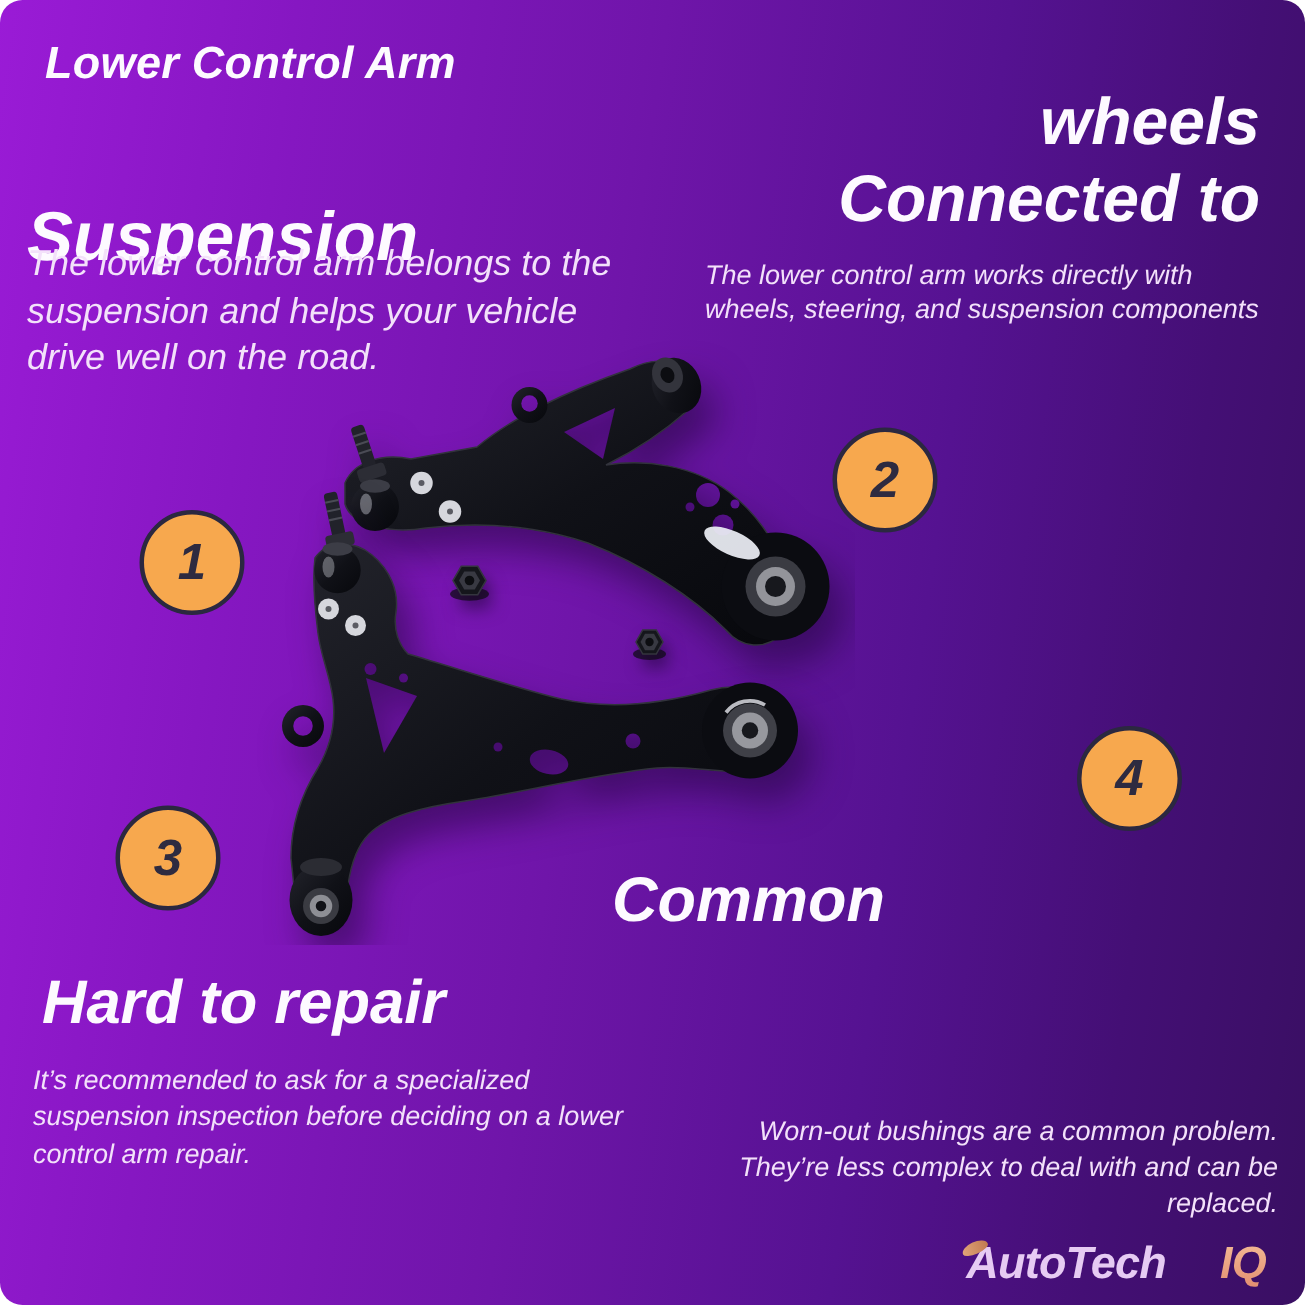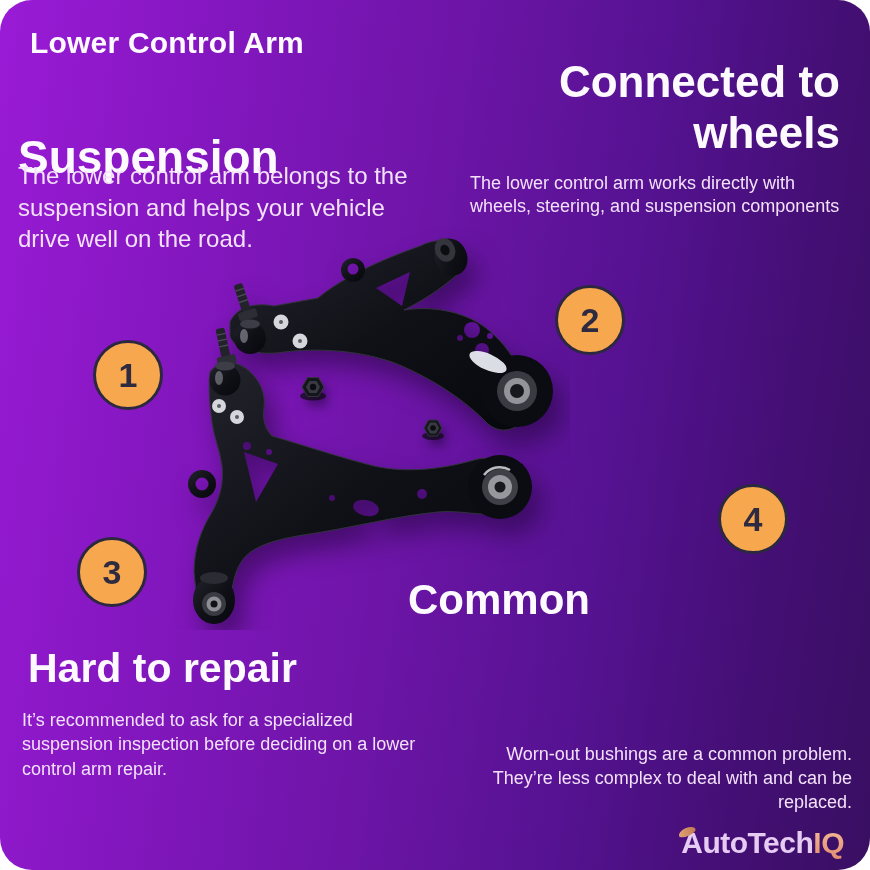--- a/index.html
+++ b/index.html
@@ -2,22 +2,23 @@
 <html><head>
 <meta charset="utf-8">
 <style>
   html,body { margin:0; padding:0; background:#ffffff; }
   .stage {
     position:relative; width:870px; height:870px; overflow:hidden;
     font-family:"Liberation Sans", sans-serif;
     background:#ffffff;
   }
   .card {
-    position:absolute; inset:0; border-radius:32px; overflow:hidden;
+    position:absolute; inset:0; border-radius:15px; overflow:hidden;
     background:linear-gradient(98deg,#9a1bd6 0%,#8617c2 20%,#6f15a9 45%,#551291 68%,#440f75 85%,#390f62 100%);
+    font-style:italic;
   }
   .h-title {
     position:absolute; left:30px; top:26px;
     font-size:30px; font-weight:700; color:#fdfbff; letter-spacing:.2px;
   }
   .h-big { font-weight:700; color:#fdfaff; }
   .suspension-h { position:absolute; left:18px; top:94px; font-size:46px;margin-top:36px; }
   .suspension-b {
     position:absolute; left:18px; top:160px; width:400px;
     font-size:24px; line-height:1.32; color:#f3e1fa;
@@ -61,37 +62,37 @@
   }
   .logo-main { color:#e6cbf3; position:relative; }
   .logo-accent-swoosh {
     position:absolute; left:-3px; top:2px; width:18px; height:8px;
     border-radius:60% 60% 60% 60% / 70% 70% 50% 50%;
     background:linear-gradient(100deg,#e2a57a,#c0794f);
     transform:rotate(-24deg);
   }
   .logo-iq {
     background:linear-gradient(180deg,#f4bd97 0%,#e28d70 100%);
-    -webkit-background-clip:text; background-clip:text; color:transparent;
+    -webkit-background-clip:text; background-clip:text; color:transparent;margin-left:36px;
   }
 </style>
 </head>
 <body>
 
 <div class="stage">
   <div class="card">
 
     <div class="h-title">Lower Control Arm</div>
 
     <div class="h-big suspension-h">Suspension</div>
     <div class="suspension-b">The lower control arm belongs to the suspension and helps your vehicle drive well on the road.</div>
 
     <div class="h-big connected-h">
+      <span style="display:block">wheels</span>
       <span style="display:block">Connected to</span>
-      <span style="display:block">wheels</span>
     </div>
     <div class="connected-b">The lower control arm works directly with wheels, steering, and suspension components</div>
 
     <div class="h-big hard-h">Hard to repair</div>
     <div class="hard-b">It’s recommended to ask for a specialized suspension inspection before deciding on a lower control arm repair.</div>
 
     <div class="h-big bushing-h">
       <span style="display:block">Common</span>
     </div>
     <div class="bushing-b">Worn-out bushings are a common problem. They’re less complex to deal with and can be replaced.</div>

